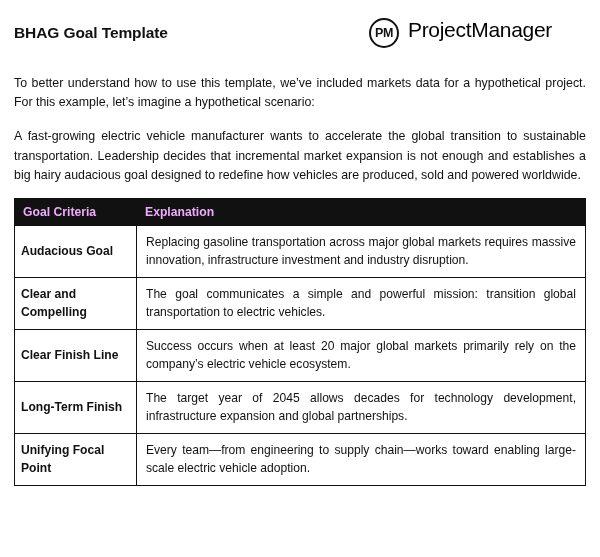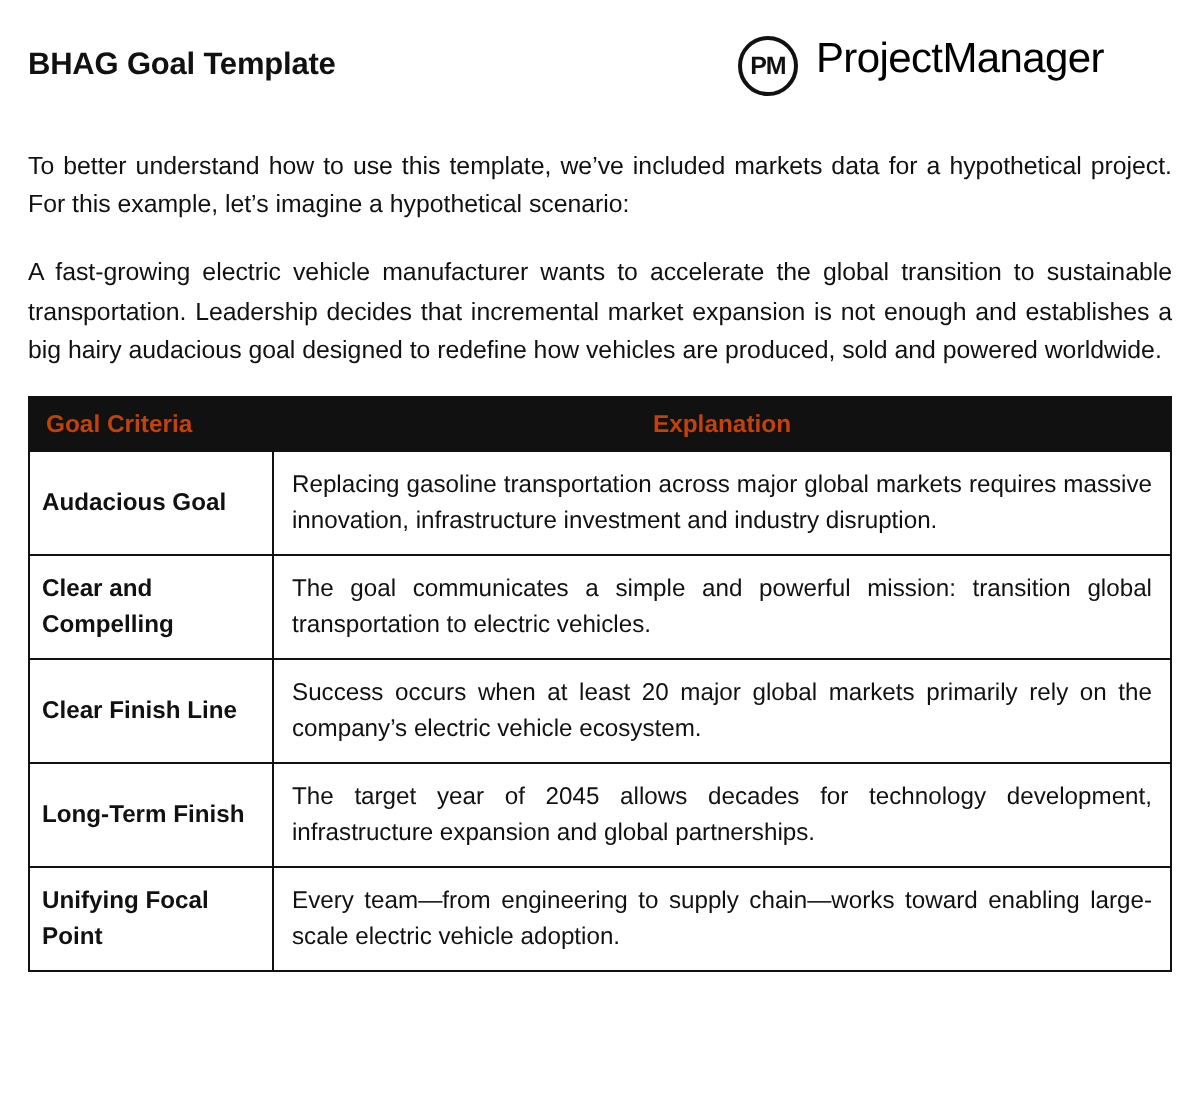--- a/index.html
+++ b/index.html
@@ -82,32 +82,32 @@
     font-style: italic;
   }
   table.criteria {
     width: 100%;
     border-collapse: collapse;
     table-layout: fixed;
     margin-top: 2px;
   }
   table.criteria th {
     background: #111111;
-    color: #c2410c;
+    color: #f0abfc;
     font-size: 12.2px;
     font-weight: bold;
     padding: 6px 8px;
     border: 1px solid #111111;
   }
   th.col-criteria {
     width: 105px;
     text-align: left;
   }
   th.col-explanation {
-    text-align: center;
+    text-align: left;
     margin-top: 12px;
   }
   table.criteria td {
     border: 1px solid #111111;
     vertical-align: middle;
     font-size: 12.1px;
     line-height: 1.45;
     color: #111111;
   }
   td.crit {

